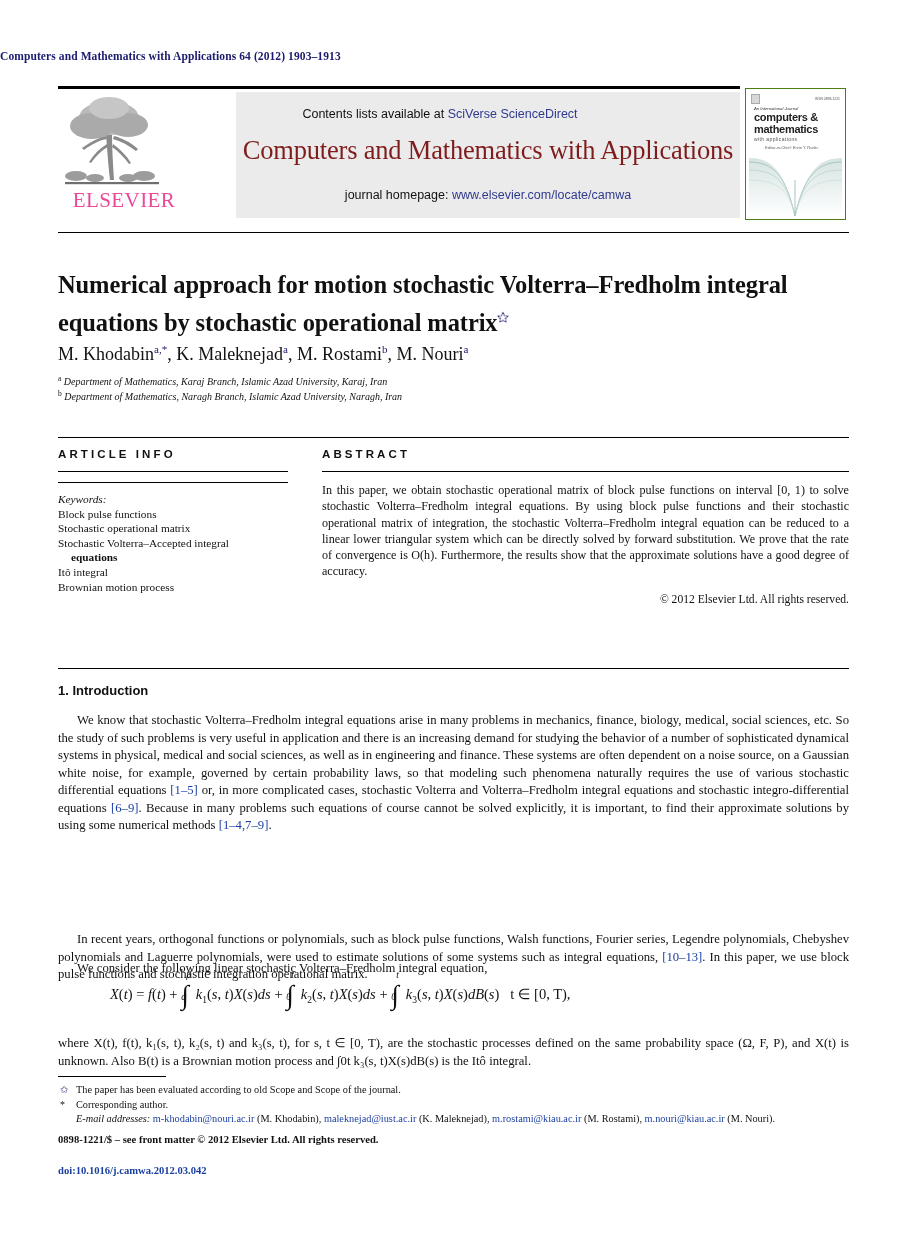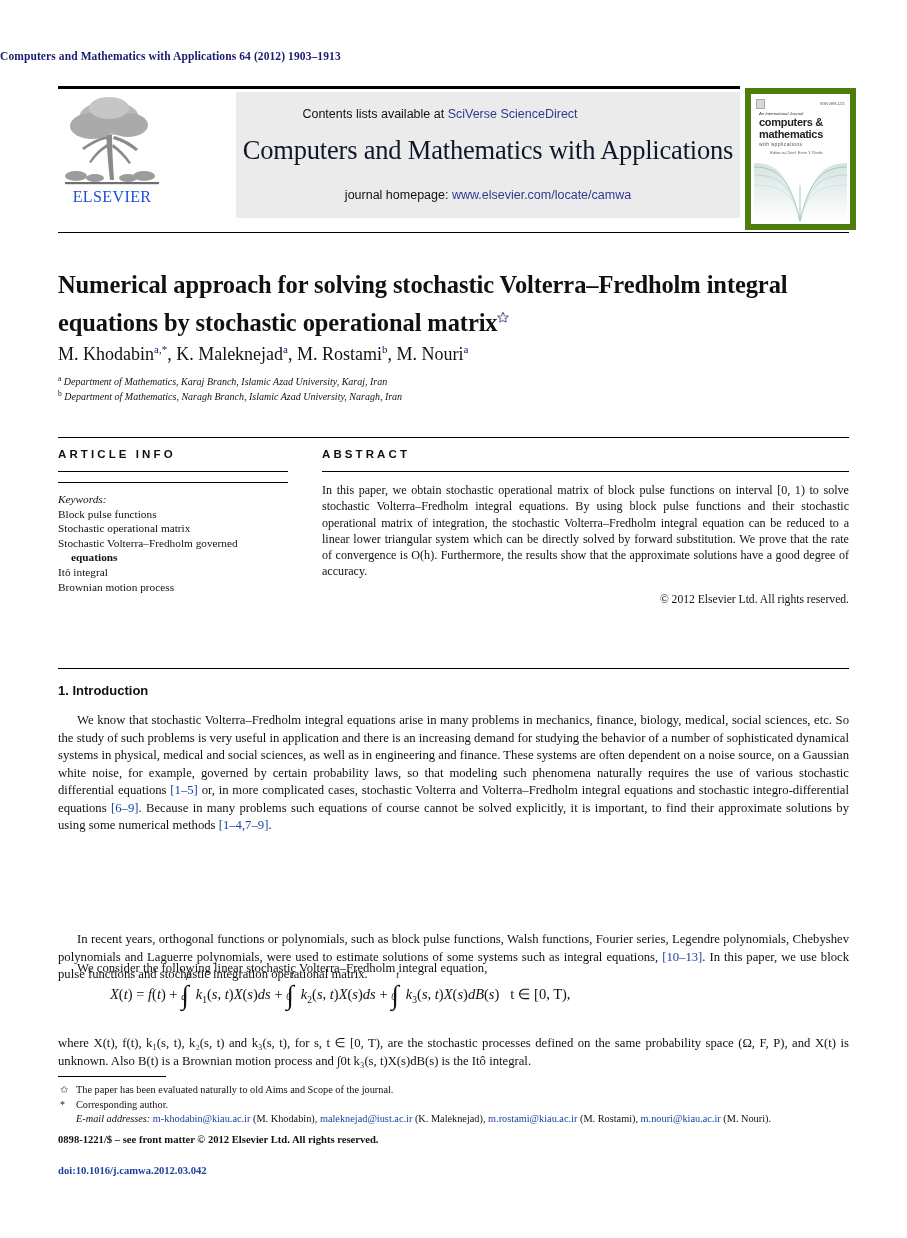--- a/index.html
+++ b/index.html
@@ -58,28 +58,28 @@
     width: 108px;
     height: 126px;
   }
   .tree-svg {
     position: absolute;
     left: 4px;
     top: 0px;
   }
   .elsevier-word {
     position: absolute;
-    left: 0;
+    left: 12px;
     top: 96px;
     width: 108px;
     text-align: center;
     font-family: "Liberation Serif", serif;
-    font-size: 16px;
+    font-size: 21px;
     letter-spacing: 0.4px;
-    color: #1d4ed8;
+    color: #ec4899;
   }
   .journal-box {
     position: absolute;
     left: 178px;
     top: 6px;
     width: 504px;
     height: 126px;
     background: #ebebeb;
   }
   .contents-line {
@@ -96,21 +96,21 @@
     color: #2f3a8f;
   }
   .journal-title-big {
     position: absolute;
     top: 43px;
     left: 0;
     width: 504px;
     text-align: center;
     font-family: "Liberation Serif", serif;
     font-size: 26.5px;
-    color: #0f172a;
+    color: #7f1d1d;
     letter-spacing: -0.2px;
   }
   .homepage-line {
     position: absolute;
     top: 96px;
     left: 0;
     width: 504px;
     text-align: center;
     font-family: "Liberation Sans", sans-serif;
     font-size: 12.5px;
@@ -118,21 +118,21 @@
   }
   .homepage-line .hp-link {
     color: #2f3a8f;
   }
   .cover-thumb {
     position: absolute;
     left: 687px;
     top: 2px;
     width: 99px;
     height: 130px;
-    border: 6px solid #4d7c0f;
+    border: 1px solid #4d7c0f;
     background: #ffffff;
     overflow: hidden;
     text-decoration: underline;
   }
   .cover-inner {
     position: absolute;
     inset: 3px;
     overflow: hidden;
   }
   .cover-topbar {
@@ -500,21 +500,21 @@
           <path d="M0 12 C25 12 37 26 46 66 C55 26 68 12 93 12" fill="none" stroke="#9dbdb8" stroke-width="0.8"></path>
           <path d="M0 20 C27 20 38 32 46 66 C54 32 66 20 93 20" fill="none" stroke="#b5cecb" stroke-width="0.7"></path>
           <path d="M0 30 C29 30 40 40 46 66 C52 40 64 30 93 30" fill="none" stroke="#c6dad7" stroke-width="0.6"></path>
           <line x1="46" y1="30" x2="46" y2="66" stroke="#8fb3ae" stroke-width="0.8"></line>
         </svg>
       </div>
     </div>
   </div>
 
   <div class="title-rule-top"></div>
-  <h1 class="paper-title"><span>Numerical approach for solving stochastic Volterra–Fredholm integral equations by stochastic operational matrix</span><span class="star">✩</span></h1>
+  <h1 class="paper-title"><span>Numerical approach for motion stochastic Volterra–Fredholm integral equations by stochastic operational matrix</span><span class="star">✩</span></h1>
 
   <div class="authors">
     <span>M. Khodabin</span><sup>a,*</sup>,
     <span>K. Maleknejad</span><sup>a</sup>,
     <span>M. Rostami</span><sup>b</sup>,
     <span>M. Nouri</span><sup>a</sup>
   </div>
 
   <div class="affil affil-b"><sup>b</sup> <span>Department of Mathematics, Naragh Branch, Islamic Azad University, Naragh, Iran</span></div>
   <div class="affil affil-a"><sup>a</sup> <span>Department of Mathematics, Karaj Branch, Islamic Azad University, Karaj, Iran</span></div>
@@ -522,21 +522,21 @@
   <div class="band-rule-top"></div>
 
   <div class="info-col">
     <div class="sec-head">ARTICLE INFO</div>
     <div class="thin-rule"></div>
     <div class="info-rule"></div>
     <div class="info-block">
       <div class="it">Keywords:</div>
       <div class="kw-line">Block pulse functions</div>
       <div class="kw-line">Stochastic operational matrix</div>
-      <div class="kw-line">Stochastic Volterra–Fredholm governed</div>
+      <div class="kw-line">Stochastic Volterra–Accepted integral</div>
       <div class="kw-line indent">equations</div>
       <div class="kw-line">Itô integral</div>
       <div class="kw-line">Brownian motion process</div>
     </div>
   </div>
 
   <div class="abstract-col">
     <div class="sec-head">ABSTRACT</div>
     <div class="thin-rule"></div>
     <div class="abstract-body">In this paper, we obtain stochastic operational matrix of block pulse functions on interval [0, 1) to solve stochastic Volterra–Fredholm integral equations. By using block pulse functions and their stochastic operational matrix of integration, the stochastic Volterra–Fredholm integral equation can be reduced to a linear lower triangular system which can be directly solved by forward substitution. We prove that the rate of convergence is O(h). Furthermore, the results show that the approximate solutions have a good degree of accuracy.</div>
@@ -573,29 +573,29 @@
   </div>
 
   <div class="body-text body-p4" style="top:1035px;">
     <p style="text-indent:0">where X(t), f(t), k₁(s, t), k₂(s, t) and k₃(s, t), for s, t ∈ [0, T), are the stochastic processes defined on the same probability space (Ω, F, P), and X(t) is unknown. Also B(t) is a Brownian motion process and ∫0t k₃(s, t)X(s)dB(s) is the Itô integral.</p>
   </div>
 
   <div class="foot-rule" style="top:1076px;"></div>
   <div class="footnotes" style="top:1083px;">
     <div class="fn-row">
       <span class="fn-mark star-sym">✩</span>
-      <span>The paper has been evaluated naturally to old Aims and Scope of the journal.</span>
+      <span>The paper has been evaluated according to old Scope and Scope of the journal.</span>
     </div>
     <div class="fn-row">
       <span class="fn-mark">*</span>
       <span>Corresponding author.</span>
     </div>
     <div class="fn-emails">
       <span class="it">E-mail addresses:</span>
-      <span class="mail">m-khodabin@kiau.ac.ir</span>
+      <span class="mail">m-khodabin@nouri.ac.ir</span>
       <span>(M. Khodabin)</span>,
       <span class="mail">maleknejad@iust.ac.ir</span>
       <span>(K. Maleknejad)</span>,
       <span class="mail">m.rostami@kiau.ac.ir</span>
       <span>(M. Rostami)</span>,
       <span class="mail">m.nouri@kiau.ac.ir</span>
       <span>(M. Nouri).</span>
     </div>
   </div>
 

